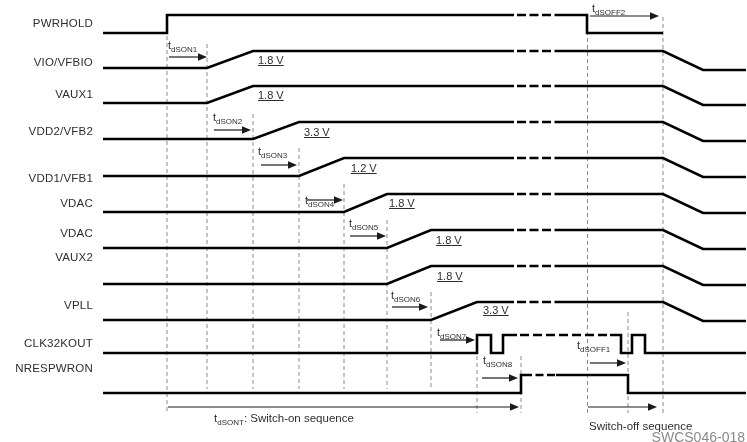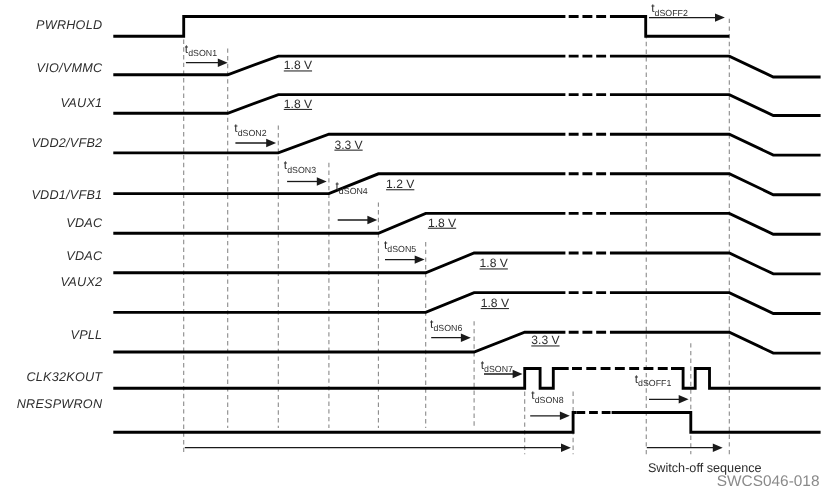--- a/index.html
+++ b/index.html
@@ -1,20 +1,20 @@
 <!DOCTYPE html>
 <html><head>
 <meta charset="utf-8">
 <style>
   html,body{margin:0;padding:0;background:#ffffff;}
   .stage{position:relative;width:747px;height:442px;background:#ffffff;overflow:hidden;
          font-family:"Liberation Sans", sans-serif;}
   .stage svg{position:absolute;left:0;top:0;}
   .siglabel{position:absolute;left:0;width:93px;text-align:right;font-size:11.5px;
-            line-height:13px;color:#2e2e2e;letter-spacing:0.2px;white-space:nowrap;font-style:italic;}
+            line-height:13px;color:#2e2e2e;letter-spacing:0.2px;white-space:nowrap;}
   .vlabel{position:absolute;font-size:11px;line-height:12px;color:#2e2e2e;white-space:nowrap;text-decoration:underline;}
   .tlabel{position:absolute;font-size:11px;line-height:12px;color:#2e2e2e;white-space:nowrap;}
   .tlabel sub,.seq sub{font-size:8px;line-height:1;}
   .seq{position:absolute;font-size:11.5px;line-height:13px;color:#2e2e2e;white-space:nowrap;}
   .watermark{position:absolute;right:2px;top:429px;font-size:14px;color:#8a8a8a;white-space:nowrap;}
 </style>
 </head>
 <body>
 
 <div class="stage">
@@ -140,21 +140,21 @@
           <polygon points="519,407 510,403.2 510,410.8" stroke="none"></polygon>
       </g>
       <g>
         <line x1="588" y1="407" x2="650" y2="407"></line>
           <polygon points="657,407 648,403.2 648,410.8" stroke="none"></polygon>
       </g>
     </g>
   </svg>
 
   <div class="siglabel" style="top:17px">PWRHOLD</div>
-  <div class="siglabel" style="top:56px">VIO/VMMC</div>
+  <div class="siglabel" style="top:56px">VIO/VFBIO</div>
   <div class="siglabel" style="top:88px">VAUX1</div>
   <div class="siglabel" style="top:125px">VDD2/VFB2</div>
   <div class="siglabel" style="top:172px">VDD1/VFB1</div>
   <div class="siglabel" style="top:197px">VDAC</div>
   <div class="siglabel" style="top:227px">VDAC</div>
   <div class="siglabel" style="top:251px">VAUX2</div>
   <div class="siglabel" style="top:299px">VPLL</div>
   <div class="siglabel" style="top:337px">CLK32KOUT</div>
   <div class="siglabel" style="top:362px">NRESPWRON</div>
 
@@ -163,25 +163,26 @@
   <div class="vlabel" style="left:304px;top:126px">3.3 V</div>
   <div class="vlabel" style="left:351px;top:162px">1.2 V</div>
   <div class="vlabel" style="left:389px;top:197px">1.8 V</div>
   <div class="vlabel" style="left:436px;top:234px">1.8 V</div>
   <div class="vlabel" style="left:437px;top:270px">1.8 V</div>
   <div class="vlabel" style="left:483px;top:304px">3.3 V</div>
 
   <div class="tlabel" style="left:168px;top:39px"><span>t</span><sub>dSON1</sub></div>
   <div class="tlabel" style="left:213px;top:111px"><span>t</span><sub>dSON2</sub></div>
   <div class="tlabel" style="left:258px;top:145px"><span>t</span><sub>dSON3</sub></div>
-  <div class="tlabel" style="left:305px;top:164px"><span>t</span><sub>dSON4</sub></div>
+  <div class="tlabel" style="left:305px;top:194px"><span>t</span><sub>dSON4</sub></div>
   <div class="tlabel" style="left:349px;top:217px"><span>t</span><sub>dSON5</sub></div>
   <div class="tlabel" style="left:391px;top:289px"><span>t</span><sub>dSON6</sub></div>
   <div class="tlabel" style="left:437px;top:326px"><span>t</span><sub>dSON7</sub></div>
   <div class="tlabel" style="left:483px;top:354px"><span>t</span><sub>dSON8</sub></div>
   <div class="tlabel" style="left:577px;top:339px"><span>t</span><sub>dSOFF1</sub></div>
   <div class="tlabel" style="left:592px;top:2px"><span>t</span><sub>dSOFF2</sub></div>
 
+  <div class="seq" style="left:214px;top:412px"><span>t</span><sub>dSONT</sub><span>: Switch-on sequence</span></div>
   <div class="seq" style="left:589px;top:420px">Switch-off sequence</div>
 
   <div class="watermark">SWCS046-018</div>
 
 </div>
 
 </body></html>

